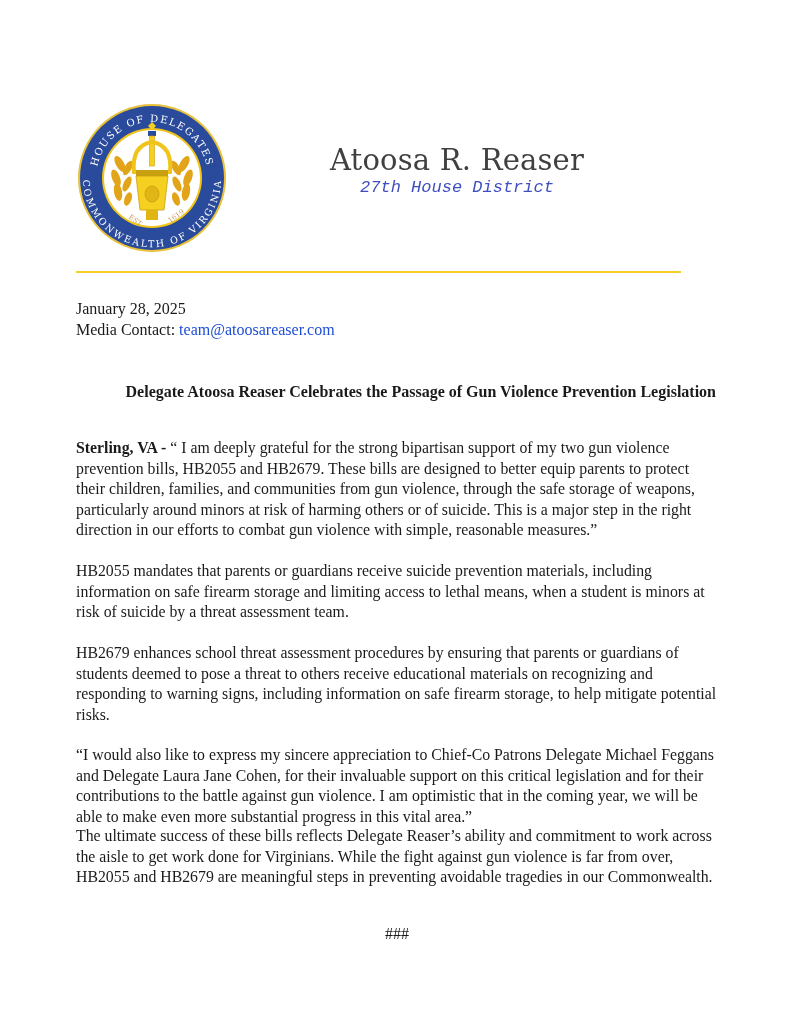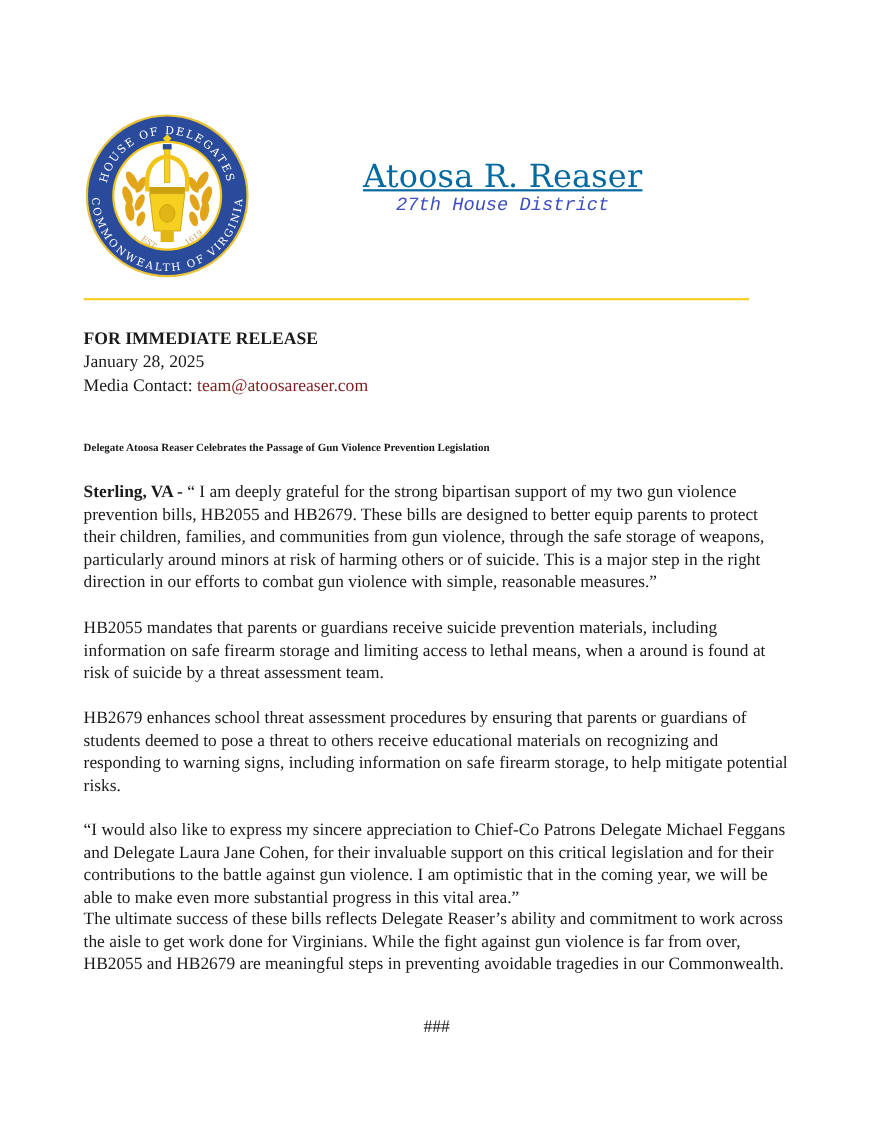--- a/index.html
+++ b/index.html
@@ -1,27 +1,27 @@
 <!DOCTYPE html>
 <html><head>
 <meta charset="utf-8">
 <style>
   html, body { margin: 0; padding: 0; background: #ffffff; }
   body { width: 791px; height: 1024px; position: relative; overflow: hidden;
          font-family: "Liberation Serif", serif; color: #1a1a1a; }
   .seal { position: absolute; left: 76px; top: 102px; width: 152px; height: 152px; }
   .letterhead { position: absolute; left: 327px; top: 143px; width: 260px; text-align: center; }
-  .name { font-family: "DejaVu Serif", serif; font-size: 29px; color: #0369a1; letter-spacing: 0.2px; line-height: 34px; text-decoration: underline; }
+  .name { font-family: "DejaVu Serif", serif; font-size: 29px; color: #404040; letter-spacing: 0.2px; line-height: 34px; }
   .district { font-family: Liberation Mono, monospace; font-style: italic; font-size: 17px; color: #3f4fbf; line-height: 22px; }
   .rule { position: absolute; left: 76px; top: 271px; width: 605px; height: 2px; background: #f4cf2a; }
   .release { position: absolute; left: 76px; top: 298px; font-size: 16px; line-height: 21px; }
   .release .bold { font-weight: bold; }
-  .release a { color: #7f1d1d; text-decoration: none; text-align: center; }
-  .headline { position: absolute; left: 76px; top: 382px; width: 640px; text-align: left;
-              font-weight: bold; font-size: 10px; line-height: 20px; margin-top: 16px; }
+  .release a { color: #1d4ed8; text-decoration: none; text-align: center; }
+  .headline { position: absolute; left: 76px; top: 382px; width: 640px; text-align: right;
+              font-weight: bold; font-size: 16px; line-height: 20px; }
   .para { position: absolute; left: 76px; width: 642px; font-size: 15.8px; line-height: 20.5px; }
   .p1 { top: 438px; }
   .p2 { top: 561px; }
   .p3 { top: 643px; }
   .p4 { top: 745px; }
   .p5 { top: 826px; }
   .p1 b { font-weight: bold; }
   .end { position: absolute; left: 76px; top: 925px; width: 642px; text-align: center; font-size: 16px; }
 </style>
 </head>
@@ -77,30 +77,29 @@
 </div>
 
 <div class="letterhead">
   <div class="name">Atoosa R. Reaser</div>
   <div class="district">27th House District</div>
 </div>
 
 <div class="rule"></div>
 
 <div class="release">
-  <div class="bold">FOR IMMEDIATE RELEASE</div>
   <div>January 28, 2025</div>
   <div>
     <span>Media Contact: </span><a href="#">team@atoosareaser.com</a>
   </div>
 </div>
 
 <div class="headline">
   <div>Delegate Atoosa Reaser Celebrates the Passage of Gun Violence Prevention Legislation</div>
 </div>
 
 <div class="para p1"><b>Sterling, VA - </b><span>“ I am deeply grateful for the strong bipartisan support of my two gun violence prevention bills, HB2055 and HB2679. These bills are designed to better equip parents to protect their children, families, and communities from gun violence, through the safe storage of weapons, particularly around minors at risk of harming others or of suicide. This is a major step in the right direction in our efforts to combat gun violence with simple, reasonable measures.”</span></div>
-<div class="para p2">HB2055 mandates that parents or guardians receive suicide prevention materials, including information on safe firearm storage and limiting access to lethal means, when a around is found at risk of suicide by a threat assessment team.</div>
+<div class="para p2">HB2055 mandates that parents or guardians receive suicide prevention materials, including information on safe firearm storage and limiting access to lethal means, when a student is minors at risk of suicide by a threat assessment team.</div>
 <div class="para p3">HB2679 enhances school threat assessment procedures by ensuring that parents or guardians of students deemed to pose a threat to others receive educational materials on recognizing and responding to warning signs, including information on safe firearm storage, to help mitigate potential risks.</div>
 <div class="para p4">“I would also like to express my sincere appreciation to Chief-Co Patrons Delegate Michael Feggans and Delegate Laura Jane Cohen, for their invaluable support on this critical legislation and for their contributions to the battle against gun violence. I am optimistic that in the coming year, we will be able to make even more substantial progress in this vital area.”</div>
 <div class="para p5">The ultimate success of these bills reflects Delegate Reaser’s ability and commitment to work across the aisle to get work done for Virginians. While the fight against gun violence is far from over, HB2055 and HB2679 are meaningful steps in preventing avoidable tragedies in our Commonwealth.</div>
 
 <div class="end">###</div>
 
 </body></html>

